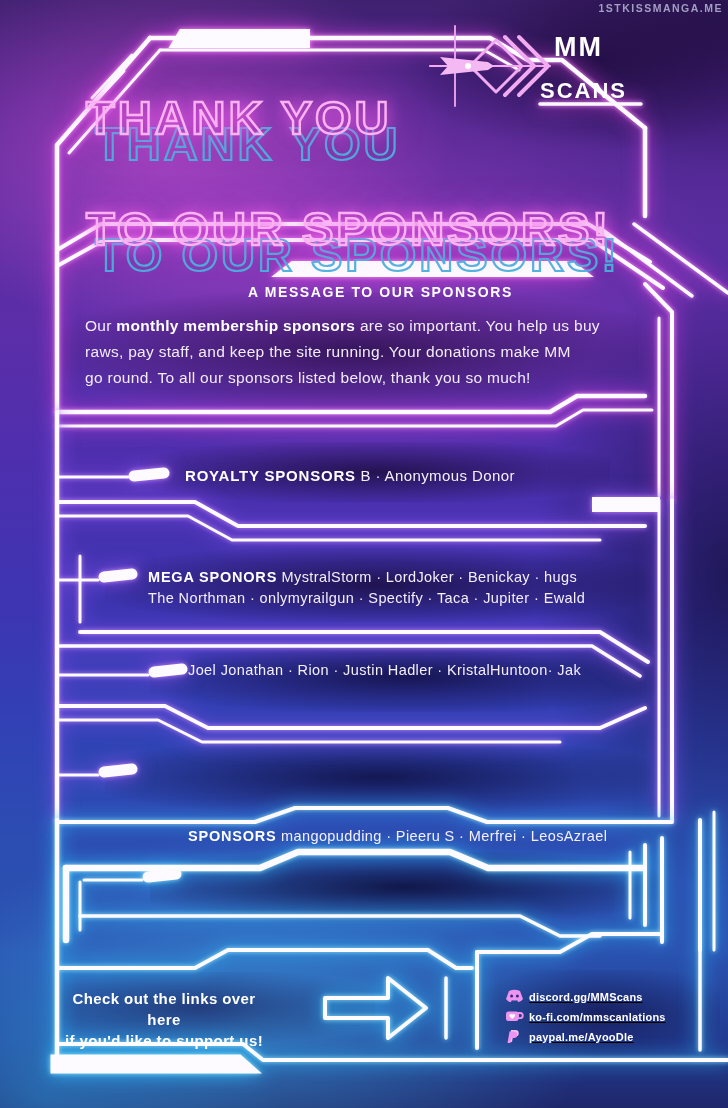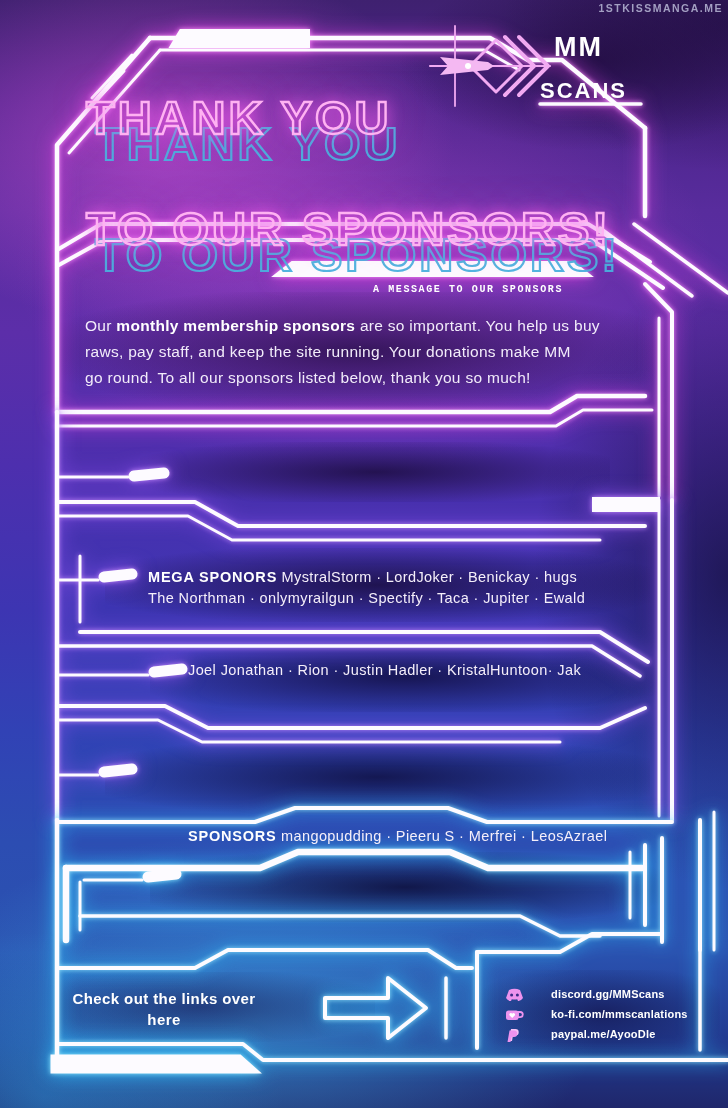--- a/index.html
+++ b/index.html
@@ -28,32 +28,32 @@
   .logo-text{font-weight:bold;color:#fff;letter-spacing:2px;}
 
   .title-line{position:relative;font-weight:bold;font-size:47px;letter-spacing:3px;white-space:nowrap;
     font-family:"Liberation Sans",sans-serif;}
   .title-line .main{position:relative;z-index:2;color:rgba(90,30,120,.05);
     -webkit-text-stroke:2.4px #ffb2f2;
     text-shadow:0 0 16px rgba(238,92,232,.95),0 0 34px rgba(238,92,232,.55);}
   .title-line .echo{position:absolute;left:9px;top:26px;z-index:1;color:transparent;
     -webkit-text-stroke:2.2px rgba(74,178,222,.95);}
 
-  .msg-heading{font-weight:bold;color:#fff;font-size:10px;letter-spacing:1.6px;text-align:center;font-family:Liberation Mono, monospace;}
+  .msg-heading{font-weight:bold;color:#fff;font-size:14px;letter-spacing:1.6px;}
   .msg-body{color:#f2ecfa;font-size:15.5px;line-height:26px;letter-spacing:.3px;}
   .msg-body b{color:#fff;}
 
   .sponsor{color:#f5effa;font-size:14.5px;line-height:20.5px;letter-spacing:.4px;}
   .sponsor .lbl{font-weight:bold;letter-spacing:.8px;color:#fff;}
   .royalty{font-size:15px;}
 
   .support-text{font-weight:bold;color:#fff;font-size:15px;line-height:21px;text-align:center;letter-spacing:.4px;}
 
   .links{display:flex;flex-direction:column;gap:3px;}
-  .link-row{display:flex;height:17px;gap:27px;}
+  .link-row{display:flex;align-items:center;height:17px;gap:5px;text-decoration:underline;}
   .link-row .url{color:#fff;font-weight:bold;font-size:11px;letter-spacing:.2px;}
 </style>
 </head>
 <body>
 
 <div id="page">
 
   <div class="blob" style="left:400px;top:0;width:330px;height:150px;background:radial-gradient(ellipse at 60% 40%,rgba(26,9,52,.65),rgba(26,9,52,0) 72%);"></div>
   <div class="blob" style="left:55px;top:292px;width:610px;height:118px;background:radial-gradient(ellipse at 50% 50%,rgba(30,9,58,.72),rgba(30,9,58,0) 78%);"></div>
   <div class="blob" style="left:140px;top:442px;width:470px;height:60px;background:radial-gradient(ellipse at 50% 50%,rgba(24,10,55,.78),rgba(24,10,55,0) 80%);"></div>
@@ -173,37 +173,41 @@
     <span class="main">TO OUR SPONSORS!</span>
   </div>
 
   <div class="abs msg-heading" style="left:248px;top:284px;width:440px;">A MESSAGE TO OUR SPONSORS</div>
   <div class="abs msg-body" style="left:85px;top:313px;width:575px;">
     <div><span>Our </span><b>monthly membership sponsors</b><span> are so important. You help us buy</span></div>
     <div>raws, pay staff, and keep the site running. Your donations make MM</div>
     <div>go round. To all our sponsors listed below, thank you so much!</div>
   </div>
 
+  <div class="abs sponsor royalty" style="left:185px;top:466px;">
+    <span class="lbl">ROYALTY SPONSORS</span> <span>B · Anonymous Donor</span>
+  </div>
 
   <div class="abs sponsor" style="left:148px;top:567px;">
     <div><span class="lbl">MEGA SPONORS</span> <span>MystralStorm · LordJoker · Benickay · hugs</span></div>
     <div>The Northman · onlymyrailgun · Spectify · Taca · Jupiter · Ewald</div>
   </div>
 
   <div class="abs sponsor" style="left:188px;top:660px;">
     <div>Joel Jonathan · Rion · Justin Hadler · KristalHuntoon· Jak</div>
   </div>
 
 
   <div class="abs sponsor" style="left:188px;top:826px;">
     <div><span class="lbl">SPONSORS</span> <span>mangopudding · Pieeru S · Merfrei · LeosAzrael</span></div>
   </div>
 
   <div class="abs support-text" style="left:58px;top:988px;width:212px;">
     <div>Check out the links over here</div>
+    <div>if you'd like to support us!</div>
   </div>
 
   <div class="abs links" style="left:505px;top:988px;">
     <div class="link-row">
       <svg width="19" height="15" viewBox="0 0 19 15">
         <path d="M4,2 Q9.5,-0.5 15,2 L18,10 Q15.5,13.5 13,13 L12.2,11.2 Q9.5,12 6.8,11.2 L6,13 Q3.5,13.5 1,10 Z" fill="#ee93ee"></path>
         <circle cx="6.6" cy="7" r="1.5" fill="#3a2a86"></circle>
         <circle cx="12.4" cy="7" r="1.5" fill="#3a2a86"></circle>
       </svg>
       <span class="url">discord.gg/MMScans</span>

